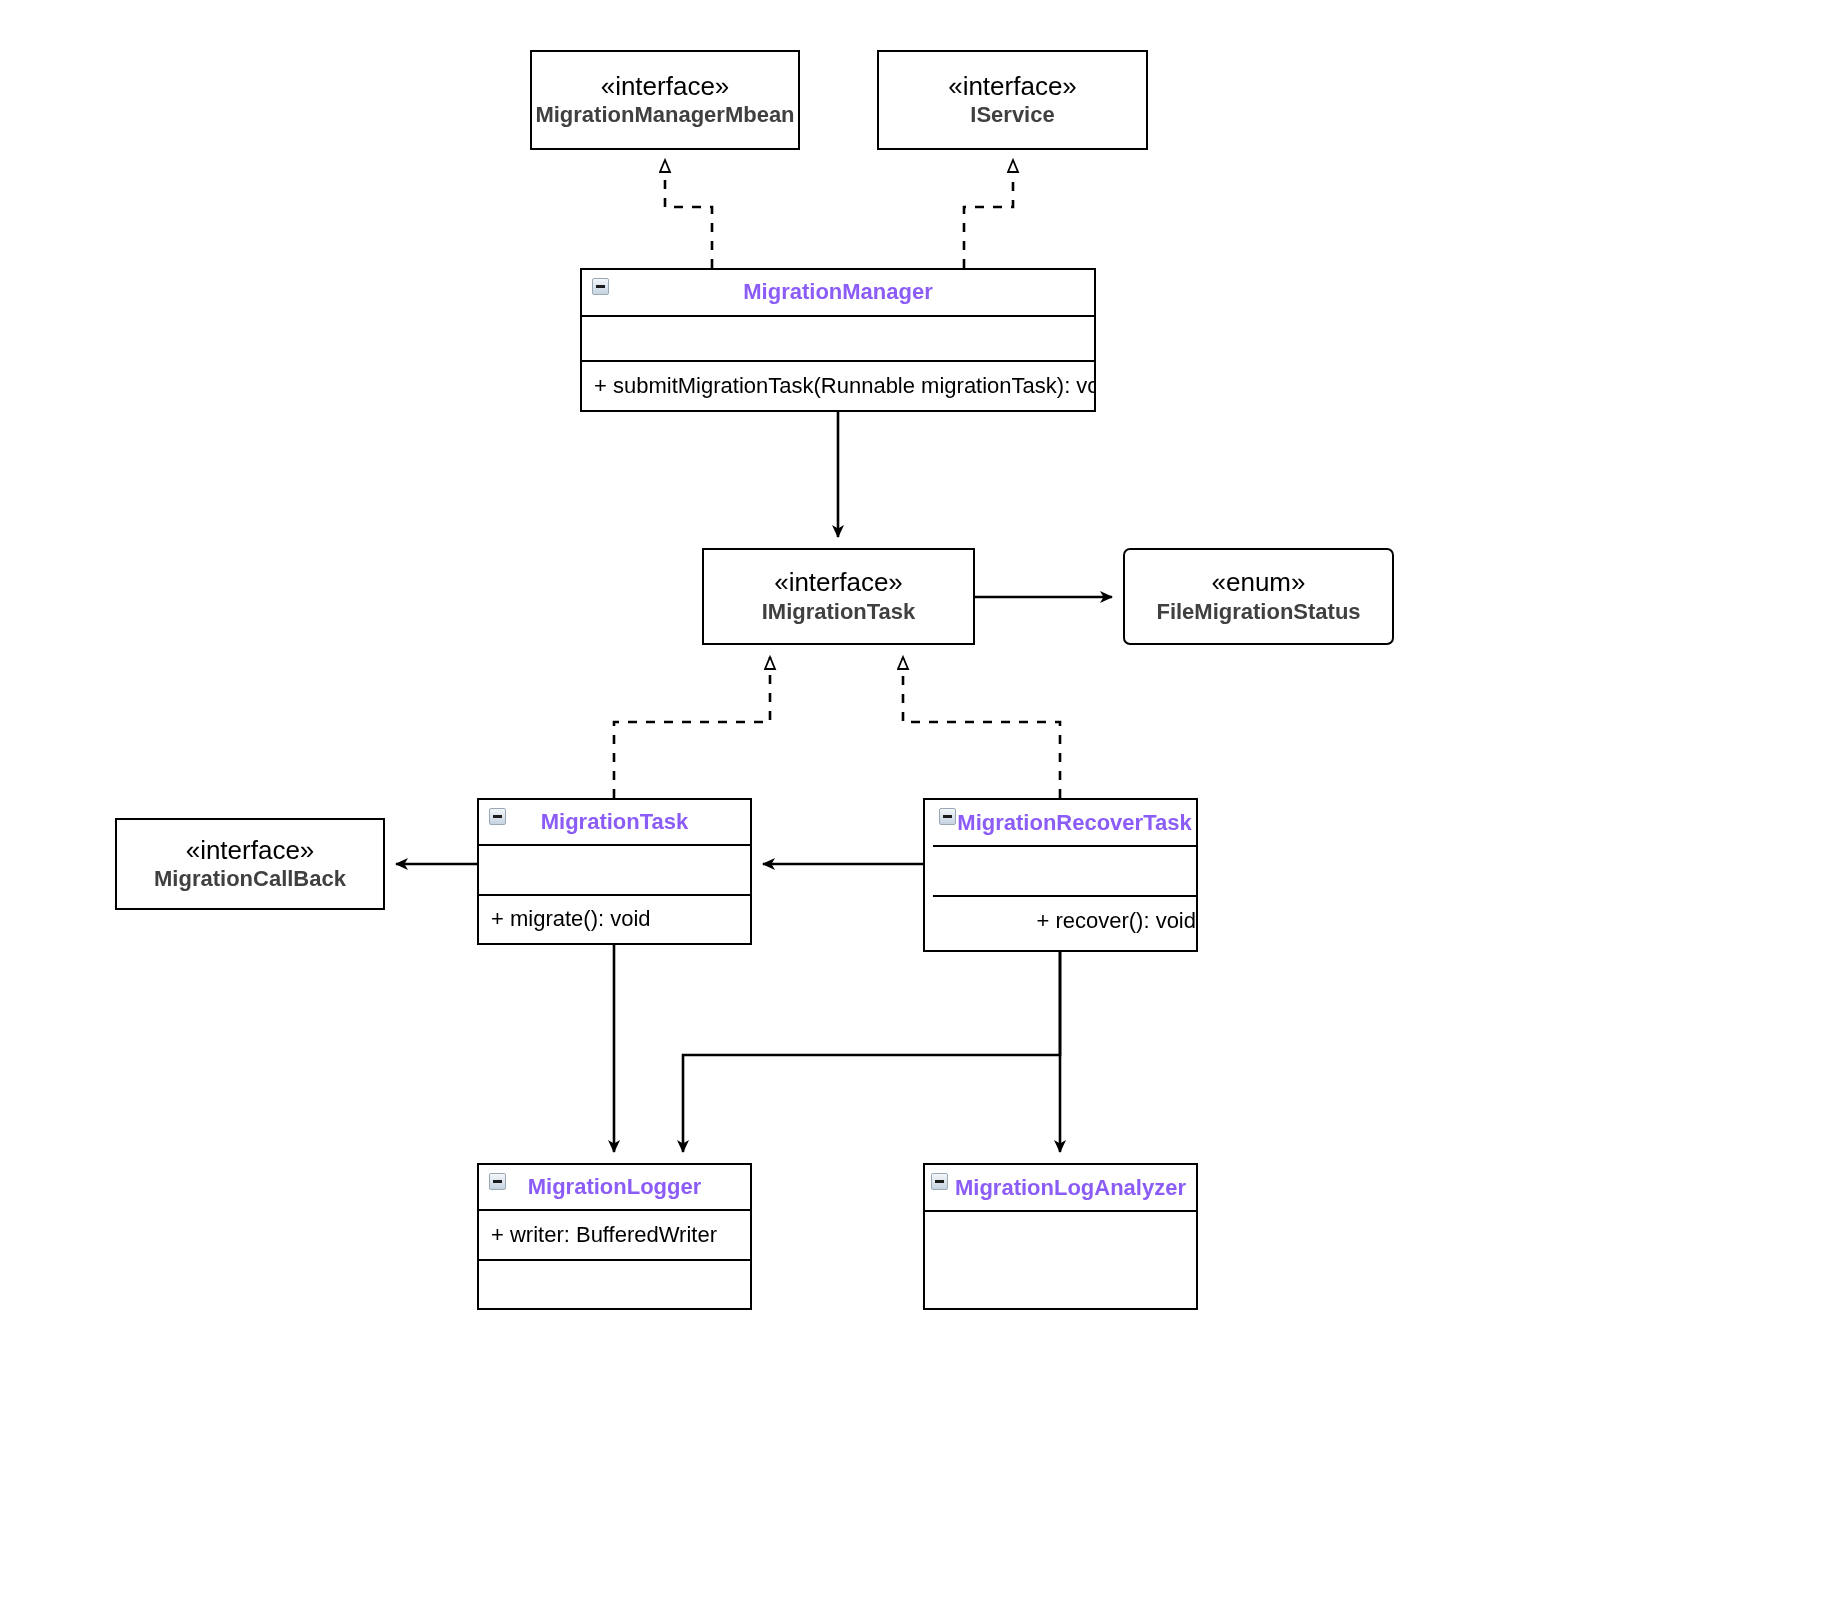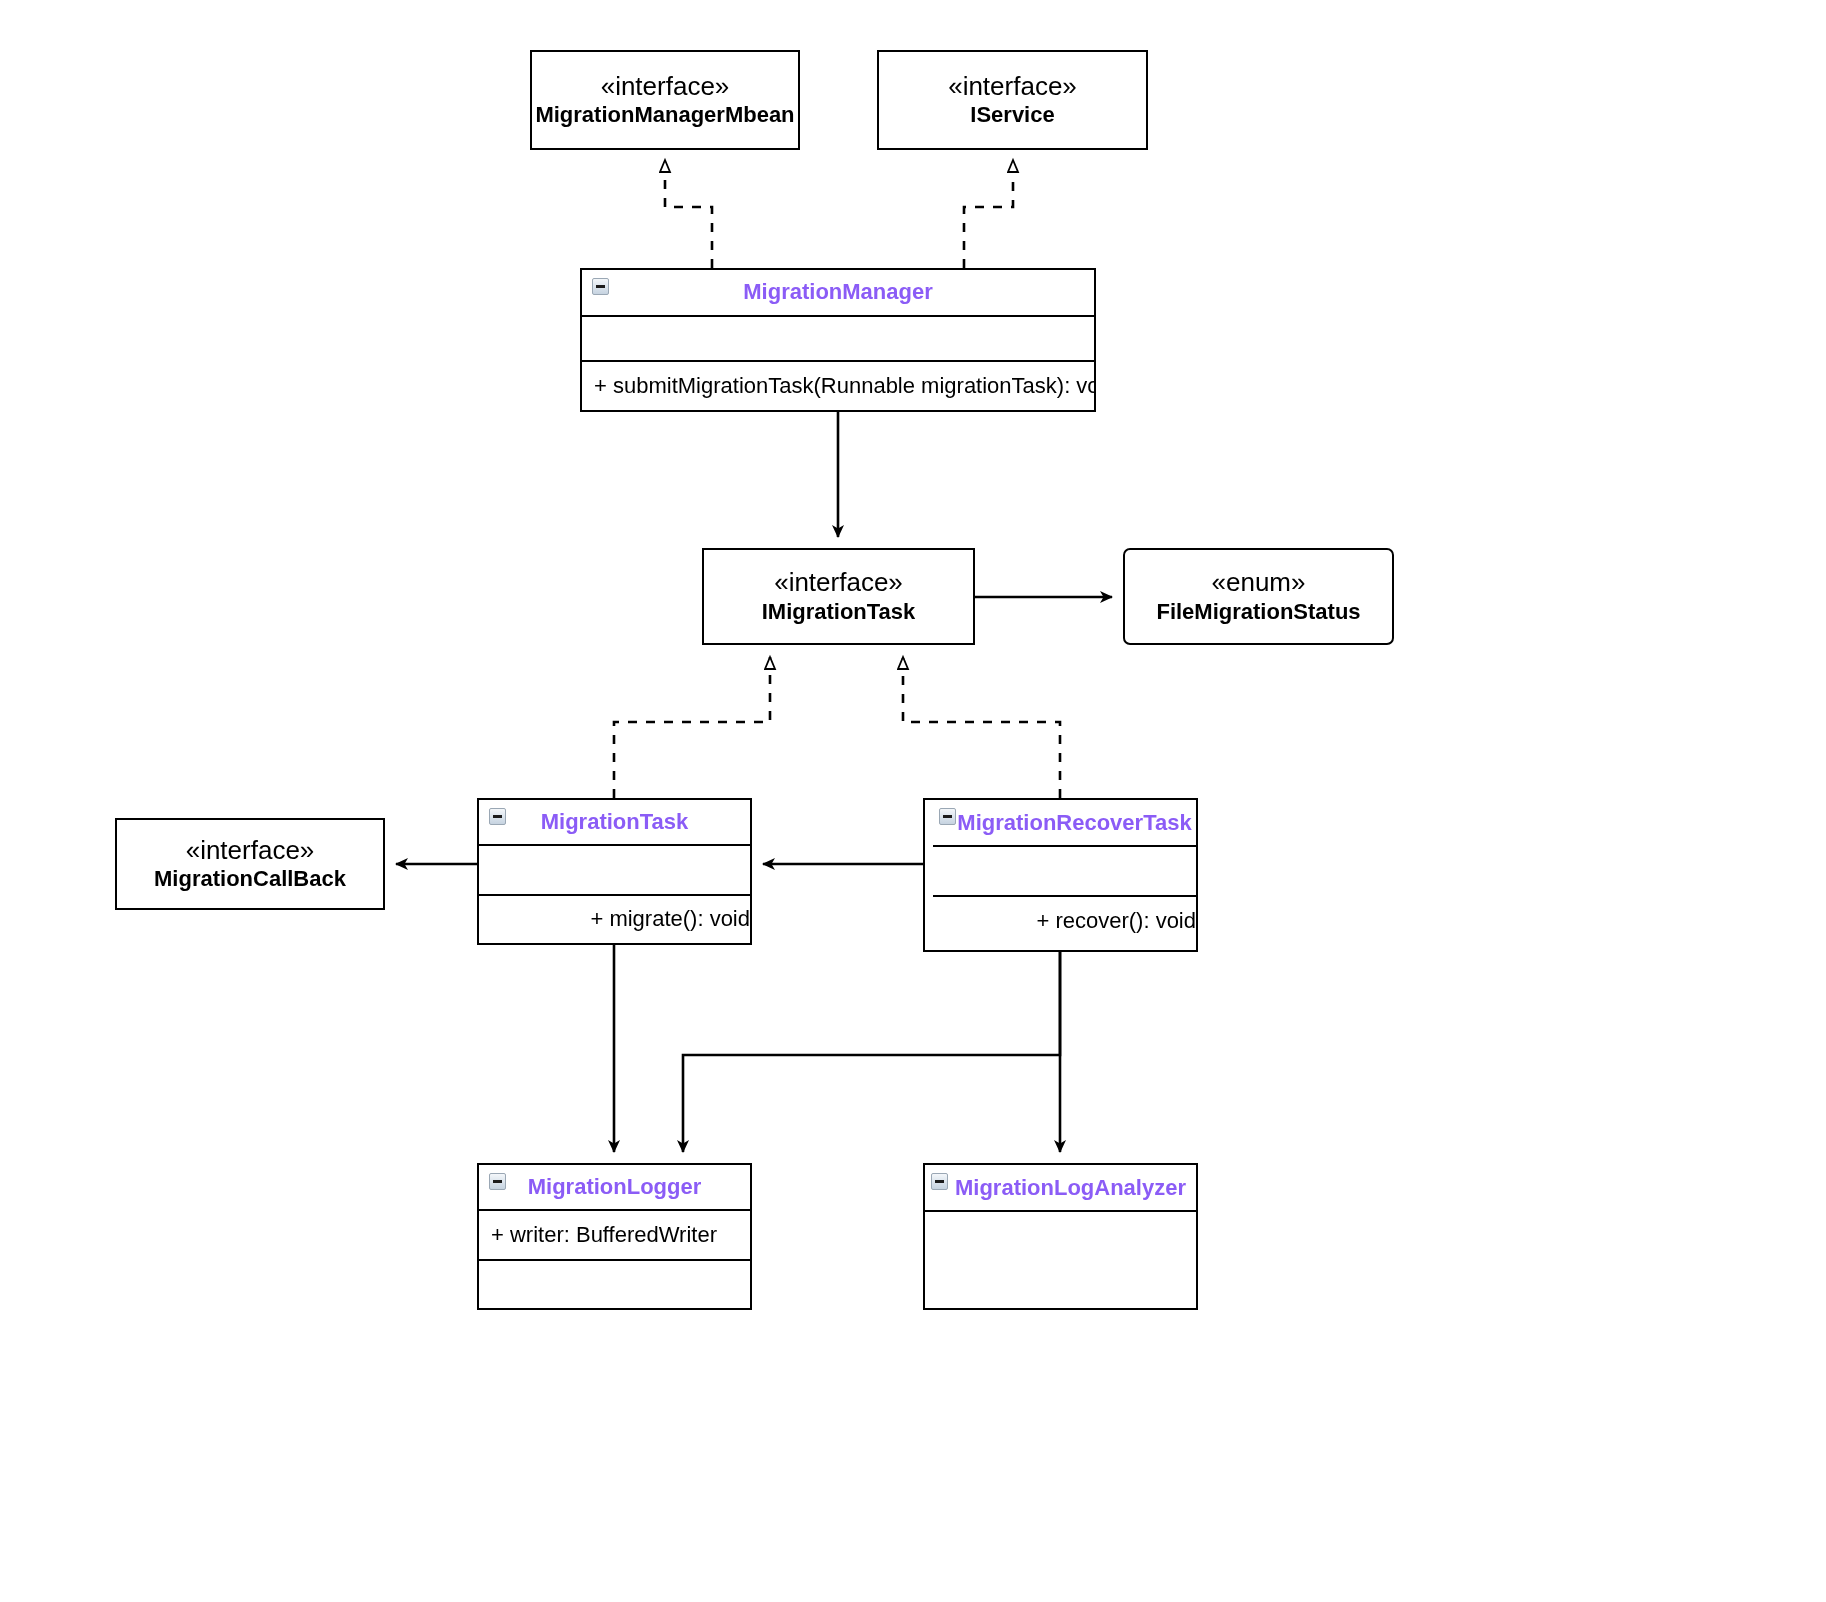--- a/index.html
+++ b/index.html
@@ -41,21 +41,21 @@
   .stereotype {
     font-size: 26px;
     color: #000;
     line-height: 1.22;
     text-align: center;
     white-space: nowrap;
   }
   .typename {
     font-size: 22px;
     font-weight: bold;
-    color: #000000;
+    color: #404040;
     line-height: 1.22;
     text-align: center;
     white-space: nowrap;
   }
   
   .node.classbox {
     display: flex;
     flex-direction: column;
   }
   .cb-header {
@@ -212,21 +212,21 @@
     <div class="stereotype">«interface»</div>
     <div class="typename">MigrationCallBack</div>
   </div>
 
   <div class="node classbox" style="left:477px; top:798px; width:275px; height:147px;">
     <div class="cb-header" style="height:47px;">
       <span class="collapse-icon" style="left:10px; top:8px;"></span>
       <span class="cb-title">MigrationTask</span>
     </div>
     <div class="cb-compartment divided empty" style="height:50px;"></div>
-    <div class="cb-compartment" style="height:48px;justify-content:flex-end;">
+    <div class="cb-compartment" style="height:48px;">
       <span>+ migrate(): void</span>
     </div>
   </div>
 
   <div class="node classbox" style="left:923px; top:798px; width:275px; height:154px;padding-left:8px;">
     <div class="cb-header" style="height:47px;">
       <span class="collapse-icon" style="left:6px; top:8px;"></span>
       <span class="cb-title" style="margin-left:20px;">MigrationRecoverTask</span>
     </div>
     <div class="cb-compartment divided empty" style="height:50px;"></div>

